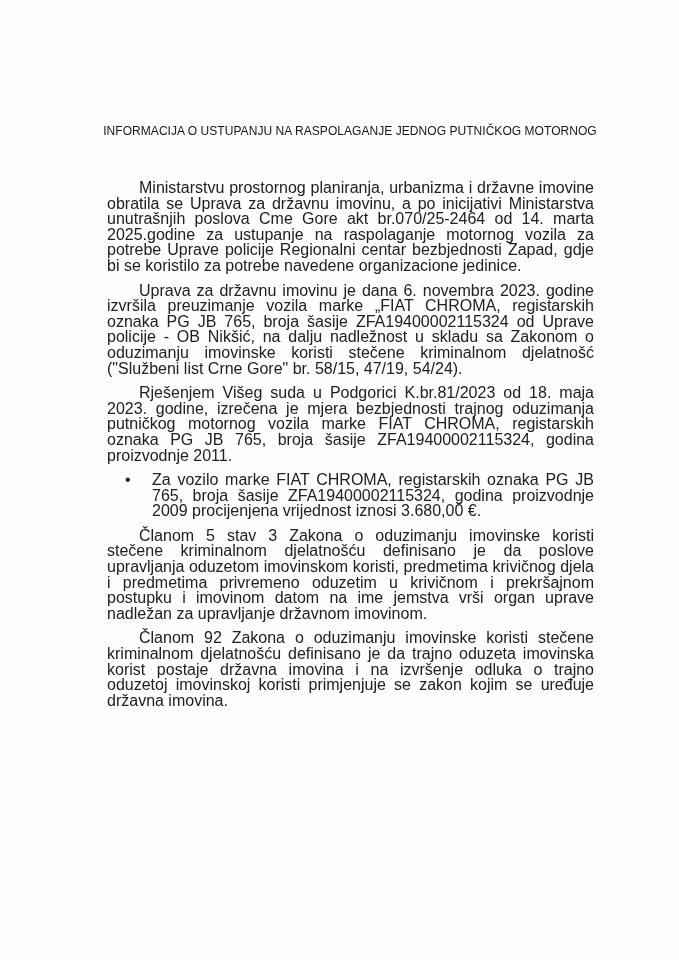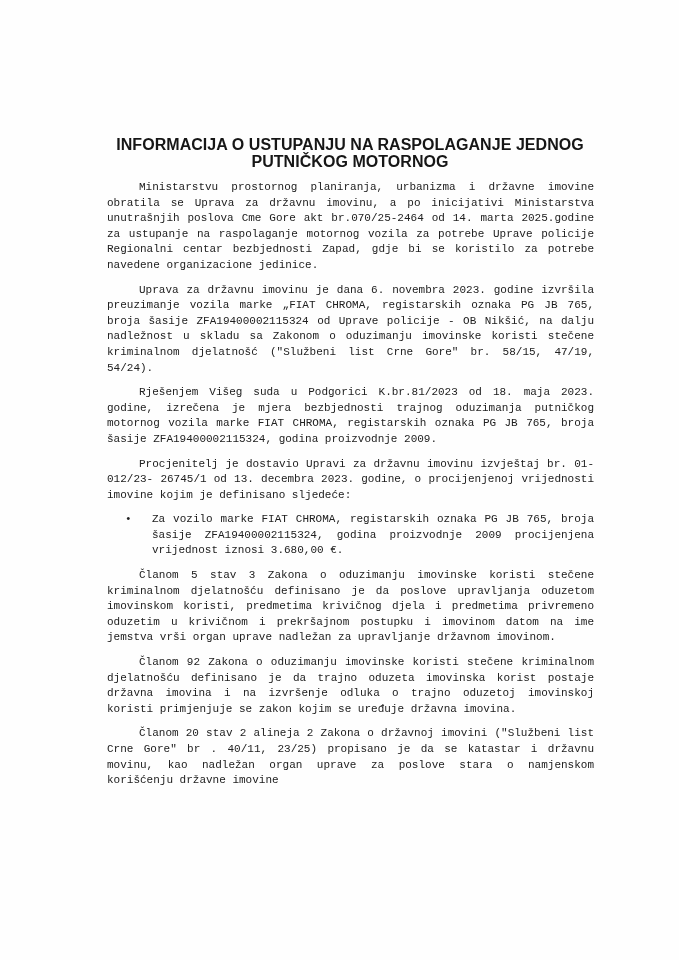--- a/index.html
+++ b/index.html
@@ -17,38 +17,37 @@
     }
     .page {
       position: absolute;
       left: 0; top: 0;
       width: 679px; height: 960px;
       background: #fefefe;
     }
     .title {
       position: absolute;
       left: 100px;
-      top: 136px;
+      top: 123px;
       width: 500px;
       text-align: center;
-      font-weight: bold;
-      font-size: 16px;
+      font-weight: normal;
+      font-size: 12px;
       line-height: 17px;
       letter-spacing: 0.05px;
       color: #161616;
     }
     .body-text {
       position: absolute;
       left: 107px;
       top: 180px;
       width: 487px;
-      font-size: 11px;
+      font-size: 16px;
       line-height: 15.6px;
       color: #202020;
-      font-family: Liberation Mono, monospace;
     }
     .para {
       margin: 0 0 9px 0;
       text-align: justify;
       text-indent: 32px;
     }
     .bullet-list {
       margin: 0 0 9px 0;
       padding: 0 0 0 45px;
       list-style: none;
@@ -68,28 +67,26 @@
 
 <div class="page">
 
   <div class="title">
     <div>INFORMACIJA O USTUPANJU NA RASPOLAGANJE JEDNOG PUTNIČKOG MOTORNOG</div>
   </div>
 
   <div class="body-text">
     <p class="para">Ministarstvu prostornog planiranja, urbanizma i državne imovine obratila se Uprava za državnu imovinu, a po inicijativi Ministarstva unutrašnjih poslova Cme Gore akt br.070/25-2464 od 14. marta 2025.godine za ustupanje na raspolaganje motornog vozila za potrebe Uprave policije Regionalni centar bezbjednosti Zapad, gdje bi se koristilo za potrebe navedene organizacione jedinice.</p>
     <p class="para">Uprava za državnu imovinu je dana 6. novembra  2023. godine izvršila preuzimanje vozila marke „FIAT CHROMA, registarskih oznaka PG JB 765, broja šasije ZFA19400002115324 od Uprave policije - OB Nikšić, na dalju nadležnost u skladu sa Zakonom o oduzimanju imovinske koristi stečene kriminalnom djelatnošć ("Službeni list Crne Gore" br. 58/15, 47/19, 54/24).</p>
-    <p class="para">Rješenjem Višeg suda u Podgorici K.br.81/2023 od 18. maja 2023. godine, izrečena je mjera bezbjednosti trajnog oduzimanja putničkog motornog vozila marke FIAT CHROMA, registarskih oznaka PG JB 765, broja šasije ZFA19400002115324, godina proizvodnje 2009.</p>
-    <p class="para">Procjenitelj je dostavio Upravi za državnu imovinu izvještaj br. 01-012/23- 26745/1 od 13. decembra 2023. godine, o procijenjenoj vrijednosti imovine kojim je definisano sljedeće:</p>
+    <p class="para">Rješenjem Višeg suda u Podgorici K.br.81/2023 od 18. maja 2023. godine, izrečena je mjera bezbjednosti trajnog oduzimanja putničkog motornog vozila marke FIAT CHROMA, registarskih oznaka PG JB 765, broja šasije ZFA19400002115324, godina proizvodnje 2011.</p>
 
     <ul class="bullet-list">
       <li class="bullet-item">
         <span class="bullet-marker">•</span>
         <span>Za vozilo marke FIAT CHROMA, registarskih oznaka PG JB 765, broja šasije ZFA19400002115324, godina proizvodnje 2009 procijenjena vrijednost iznosi 3.680,00 €.</span>
       </li>
     </ul>
 
     <p class="para">Članom 5 stav 3 Zakona o oduzimanju imovinske koristi stečene kriminalnom djelatnošću definisano je da poslove upravljanja oduzetom imovinskom koristi, predmetima krivičnog djela i predmetima privremeno oduzetim u krivičnom i prekršajnom postupku i imovinom datom na ime jemstva vrši organ uprave nadležan za upravljanje državnom imovinom.</p>
     <p class="para">Članom 92 Zakona o oduzimanju imovinske koristi stečene kriminalnom djelatnošću definisano je da trajno oduzeta imovinska korist postaje državna imovina i na izvršenje odluka o trajno oduzetoj imovinskoj koristi primjenjuje se zakon kojim se uređuje državna imovina.</p>
-    <p class="para">Članom 20 stav 2 alineja 2 Zakona o državnoj imovini ("Službeni list Crne Gore" br . 40/11, 23/25) propisano je da se katastar i državnu movinu, kao nadležan organ uprave za poslove stara o namjenskom korišćenju državne imovine</p>
   </div>
 
 </div>
 
 </body></html>

